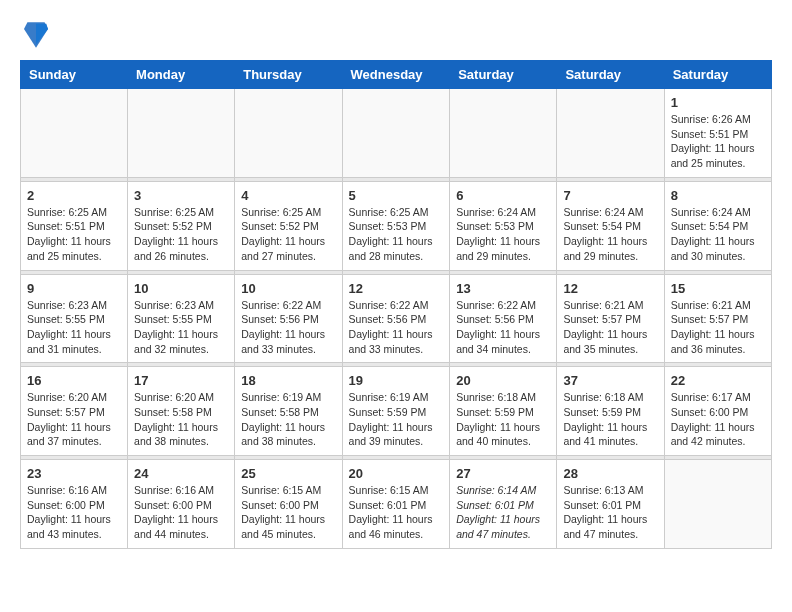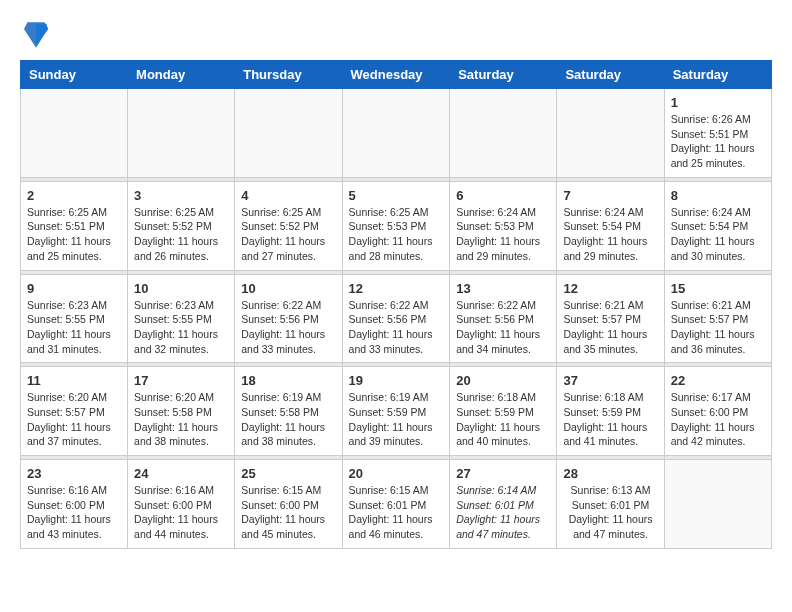--- a/index.html
+++ b/index.html
@@ -250,21 +250,21 @@
         <td></td>
         <td></td>
         <td></td>
         <td></td>
         <td></td>
         <td></td>
         <td></td>
       </tr>
       <tr>
         <td>
-          <span class="day-num">11</span>
+          <span class="day-num">16</span>
           <div class="day-info" style="white-space: pre-line;">Sunrise: 6:20 AM
 Sunset: 5:57 PM
 Daylight: 11 hours and 37 minutes.</div>
         </td>
         <td>
           <span class="day-num">17</span>
           <div class="day-info" style="white-space: pre-line;">Sunrise: 6:20 AM
 Sunset: 5:58 PM
 Daylight: 11 hours and 38 minutes.</div>
         </td>
@@ -334,20 +334,20 @@
 Daylight: 11 hours and 46 minutes.</div>
         </td>
         <td>
           <span class="day-num">27</span>
           <div class="day-info" style="white-space: pre-line; font-style: italic;">Sunrise: 6:14 AM
 Sunset: 6:01 PM
 Daylight: 11 hours and 47 minutes.</div>
         </td>
         <td>
           <span class="day-num">28</span>
-          <div class="day-info" style="white-space: pre-line; text-align: center;">Sunrise: 6:13 AM
+          <div class="day-info" style="white-space: pre-line;">Sunrise: 6:13 AM
 Sunset: 6:01 PM
 Daylight: 11 hours and 47 minutes.</div>
         </td>
         <td class="empty"></td>
       </tr>
     </tbody>
 </table>
 
 </body></html>

